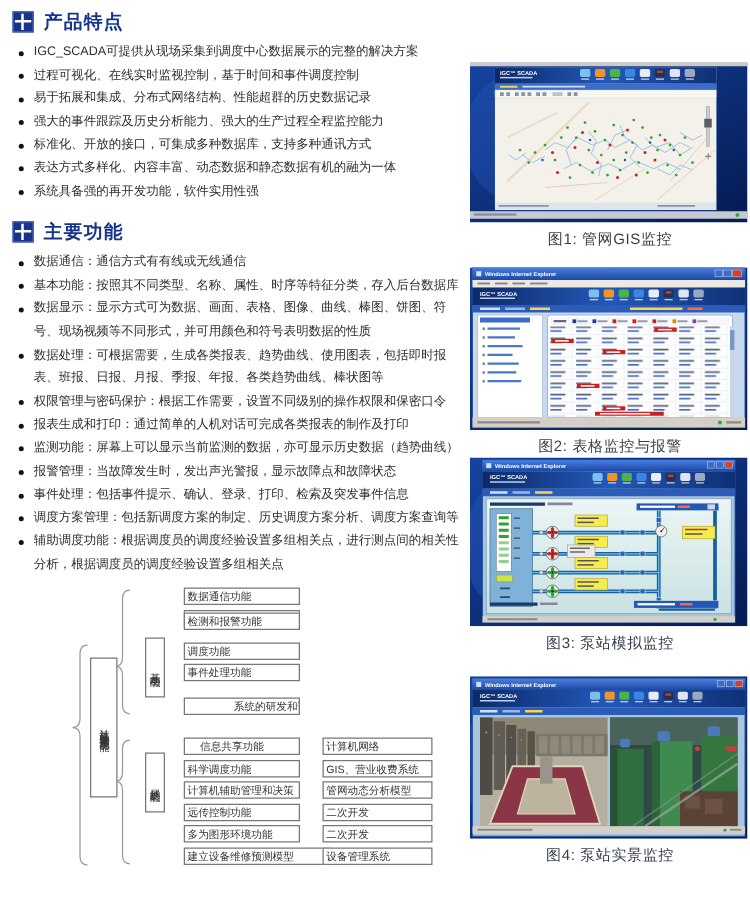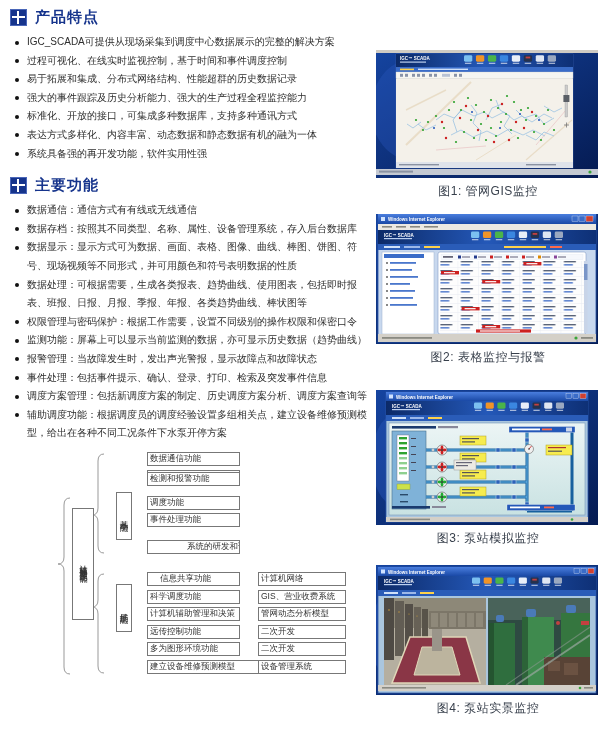--- a/index.html
+++ b/index.html
@@ -53,29 +53,30 @@
       <li>系统具备强的再开发功能，软件实用性强</li>
     </ul>
 
     <div class="functions-block">
       <div class="sec-header">
         <span class="plus-tile"></span>
         <span class="sec-title">主要功能</span>
       </div>
       <ul class="bullets">
         <li>数据通信：通信方式有有线或无线通信</li>
-        <li>数据存档：按照其不同类型、名称、属性、设备管理系统，存入后台数据库</li>
+        <li>基本功能：按照其不同类型、名称、属性、时序等特征分类，存入后台数据库</li>
         <li>数据显示：显示方式可为数据、画面、表格、图像、曲线、棒图、饼图、符号、现场视频等不同形式，并可用颜色和符号表明数据的性质</li>
         <li>数据处理：可根据需要，生成各类报表、趋势曲线、使用图表，包括即时报表、班报、日报、月报、季报、年报、各类趋势曲线、棒状图等</li>
         <li>权限管理与密码保护：根据工作需要，设置不同级别的操作权限和保密口令</li>
+        <li>报表生成和打印：通过简单的人机对话可完成各类报表的制作及打印</li>
         <li>监测功能：屏幕上可以显示当前监测的数据，亦可显示历史数据（趋势曲线）</li>
         <li>报警管理：当故障发生时，发出声光警报，显示故障点和故障状态</li>
         <li>事件处理：包括事件提示、确认、登录、打印、检索及突发事件信息</li>
         <li>调度方案管理：包括新调度方案的制定、历史调度方案分析、调度方案查询等</li>
-        <li>辅助调度功能：根据调度员的调度经验设置多组相关点，建立设备维修预测模型，给出在各种不同工况条件下水泵开停方案</li>
+        <li>辅助调度功能：根据调度员的调度经验设置多组相关点，进行测点间的相关性分析，根据调度员的调度经验设置多组相关点</li>
       </ul>
     </div>
 
     <div class="diagram">
       <svg class="braces" width="360" height="236" viewBox="0 0 360 236">
         <g fill="none" stroke="#999" stroke-width="1">
           <path d="M62,46 Q56,46 56,53 L56,105 Q56,112 50,112 Q56,112 56,119 L56,215 Q56,222 62,222"></path>
           <path d="M96,2 Q90,2 90,9 L90,56 Q90,63 84,63 Q90,63 90,70 L90,94 Q90,101 96,101"></path>
           <path d="M96,122 Q90,122 90,129 L90,148 Q90,155 84,155 Q90,155 90,162 L90,214 Q90,221 96,221"></path>
         </g>
@@ -455,21 +456,21 @@
           </g>
           <rect x="2" y="120" width="218" height="8" fill="#d4d0c8"></rect>
           <rect x="6" y="123" width="50" height="1.8" fill="#8a8a82"></rect>
             <circle cx="200" cy="124" r="1.6" fill="#3aa53a"></circle>
             <rect x="205" y="123" width="12" height="1.8" fill="#8a8a82"></rect>
         </g>
       </svg>
       <div class="fig-caption">图2: 表格监控与报警</div>
     </div>
 
-    <div class="figure" style="margin-top:24px;">
+    <div class="figure" style="">
       <svg width="222" height="135" viewBox="0 0 222 135">
         <defs>
           <linearGradient id="f3inner" x1="0" y1="0" x2="0" y2="1">
               <stop offset="0" stop-color="#ecf5f5"></stop>
               <stop offset="1" stop-color="#c9e2e2"></stop>
             </linearGradient>
           <g id="pumpR">
               <circle r="5" fill="#f2f2f2" stroke="#555" stroke-width="0.6"></circle>
               <g fill="#cc2222">
                 <ellipse cx="0" cy="-2.4" rx="1.4" ry="2.1"></ellipse>

